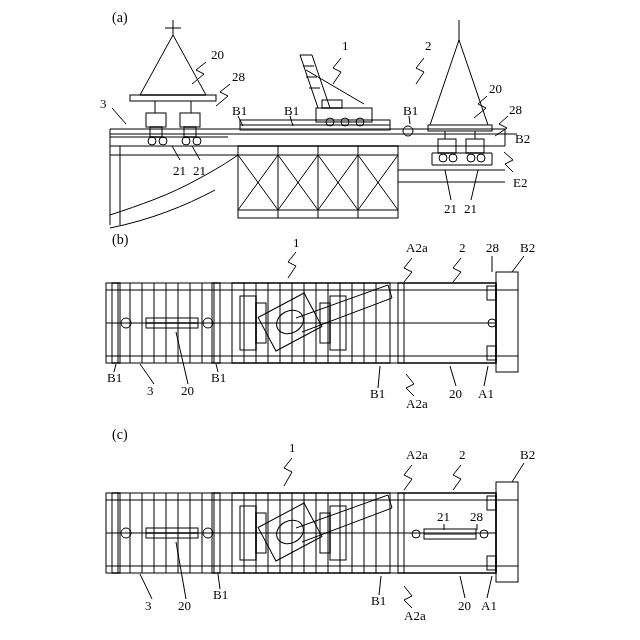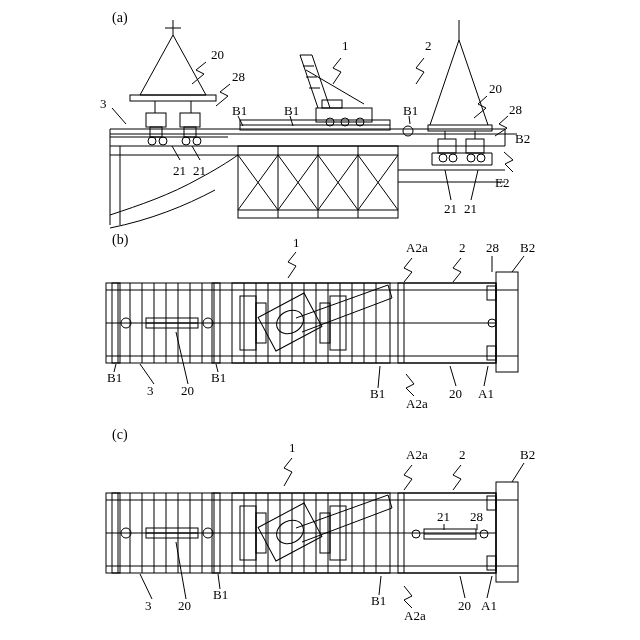--- a/index.html
+++ b/index.html
@@ -330,21 +330,21 @@
     <div class="lbl" style="left:425px; top:39px;">2</div>
     <div class="lbl" style="left:489px; top:82px;">20</div>
     <div class="lbl" style="left:509px; top:103px;">28</div>
     <div class="lbl" style="left:100px; top:97px;">3</div>
     <div class="lbl" style="left:232px; top:104px;">B1</div>
     <div class="lbl" style="left:284px; top:104px;">B1</div>
     <div class="lbl" style="left:403px; top:104px;">B1</div>
     <div class="lbl" style="left:515px; top:132px;">B2</div>
     <div class="lbl" style="left:173px; top:164px;">21</div>
     <div class="lbl" style="left:193px; top:164px;">21</div>
-    <div class="lbl" style="left:495px; top:176px;">E2</div>
+    <div class="lbl" style="left:513px; top:176px;">E2</div>
     <div class="lbl" style="left:444px; top:202px;">21</div>
     <div class="lbl" style="left:464px; top:202px;">21</div>
   </div>
 
   <div>
     <div class="lbl panel" style="left:112px; top:233px;">(b)</div>
     <div class="lbl" style="left:293px; top:236px;">1</div>
     <div class="lbl" style="left:406px; top:241px;">A2a</div>
     <div class="lbl" style="left:459px; top:241px;">2</div>
     <div class="lbl" style="left:486px; top:241px;">28</div>

